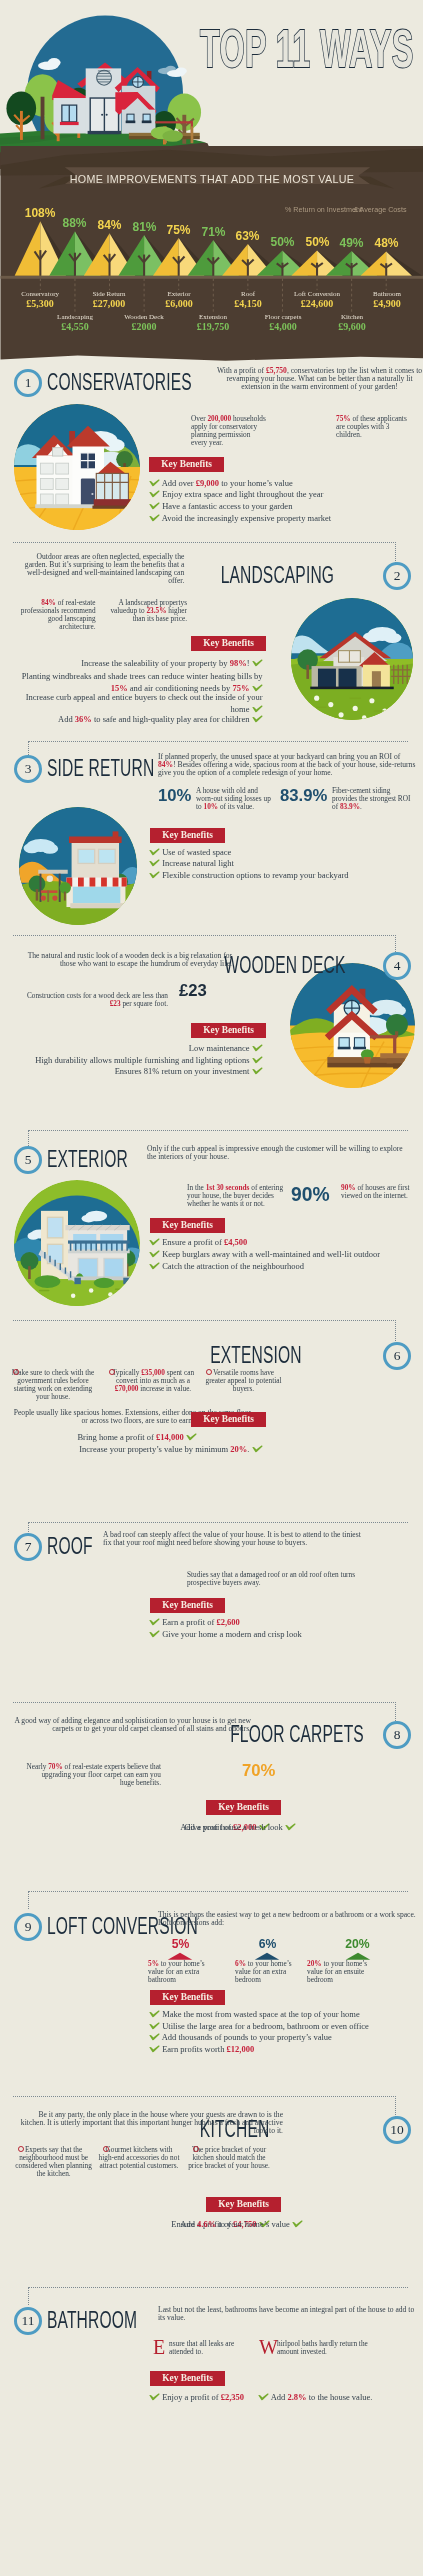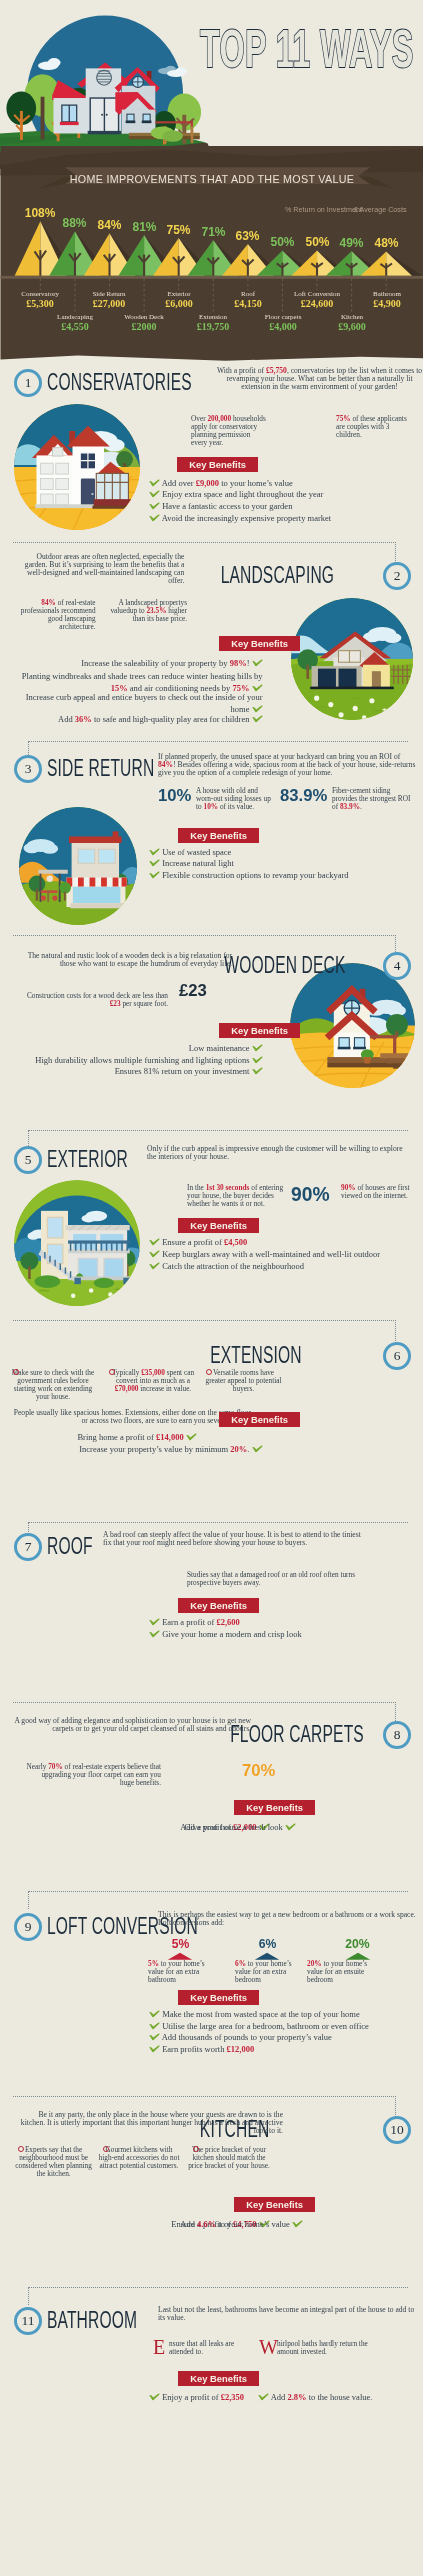--- a/index.html
+++ b/index.html
@@ -40,22 +40,22 @@
     text-align:center;line-height:22px;}
   .sec-title{position:absolute;font-family:"Liberation Sans",sans-serif;
     font-size:23px;color:#1d2d3c;white-space:nowrap;letter-spacing:0.2px;
     line-height:23px;}
   .intro{position:absolute;font-family:"Liberation Serif",serif;font-size:7.6px;
     line-height:8px;color:#36424d;}
   .fact{position:absolute;font-family:"Liberation Serif",serif;font-size:7.3px;
     line-height:8px;color:#36424d;}
   .fact b,.intro b{color:#c6213b;}
   .kb{position:absolute;background:#b5202f;color:#f6efe4;
-    font-family:Liberation Sans, sans-serif;font-weight:bold;font-size:9.4px;
-    padding:2.6px 12.2px 3.2px 12.2px;white-space:nowrap;line-height:9.7px;margin-left:28px;}
+    font-family:Liberation Serif, serif;font-weight:bold;font-size:9.4px;
+    padding:2.6px 12.2px 3.2px 12.2px;white-space:nowrap;line-height:9.7px;}
   .bl{position:absolute;font-family:"Liberation Serif",serif;font-size:8.5px;
     line-height:12px;color:#36424d;white-space:nowrap;}
   .bl b{color:#c6213b;}
   .dots{position:absolute;height:0;border-top:1.3px dotted #7d8a92;}
   .dotsv{position:absolute;width:0;border-left:1.3px dotted #7d8a92;}
   .circ{position:absolute;border-radius:50%;overflow:hidden;}
   .bignum{position:absolute;font-family:"Liberation Sans",sans-serif;font-weight:bold;
     color:#1f4f6e;white-space:nowrap;}
 </style>
 </head>

